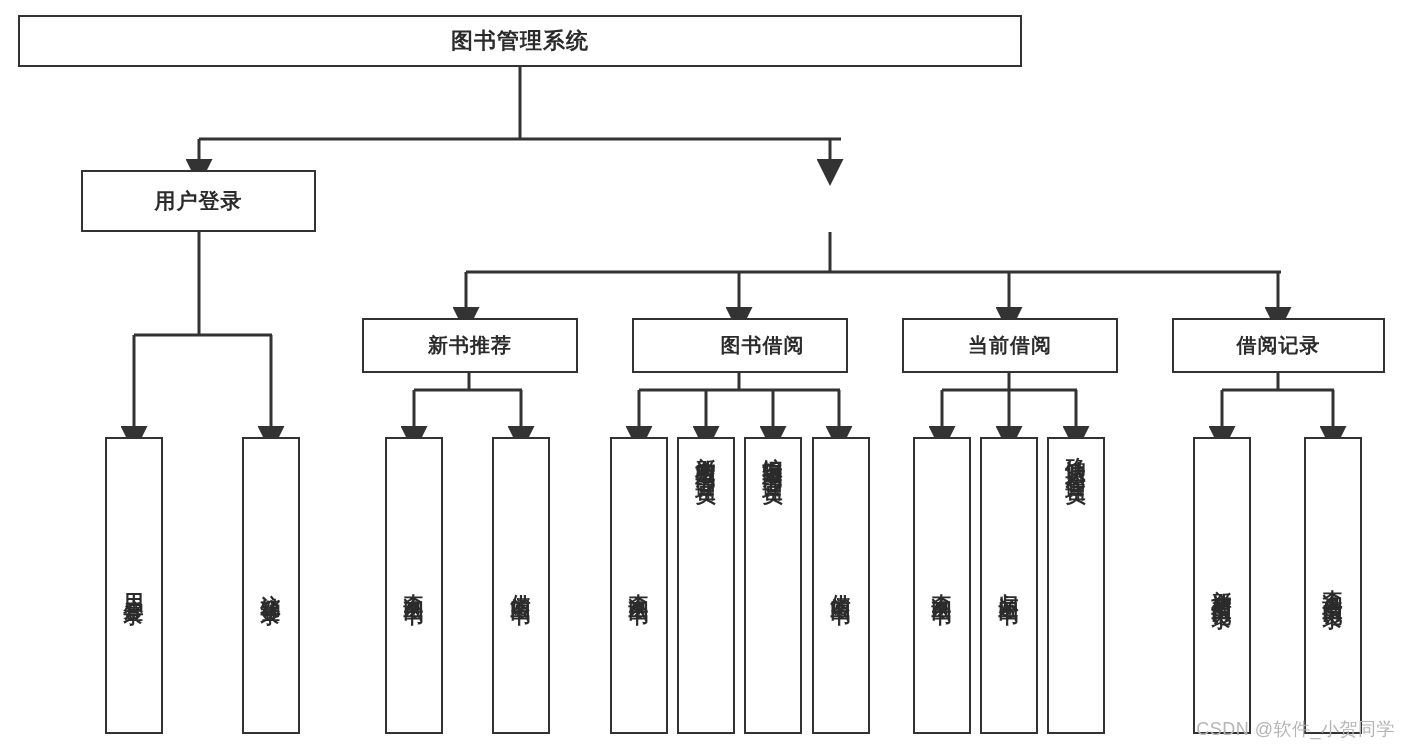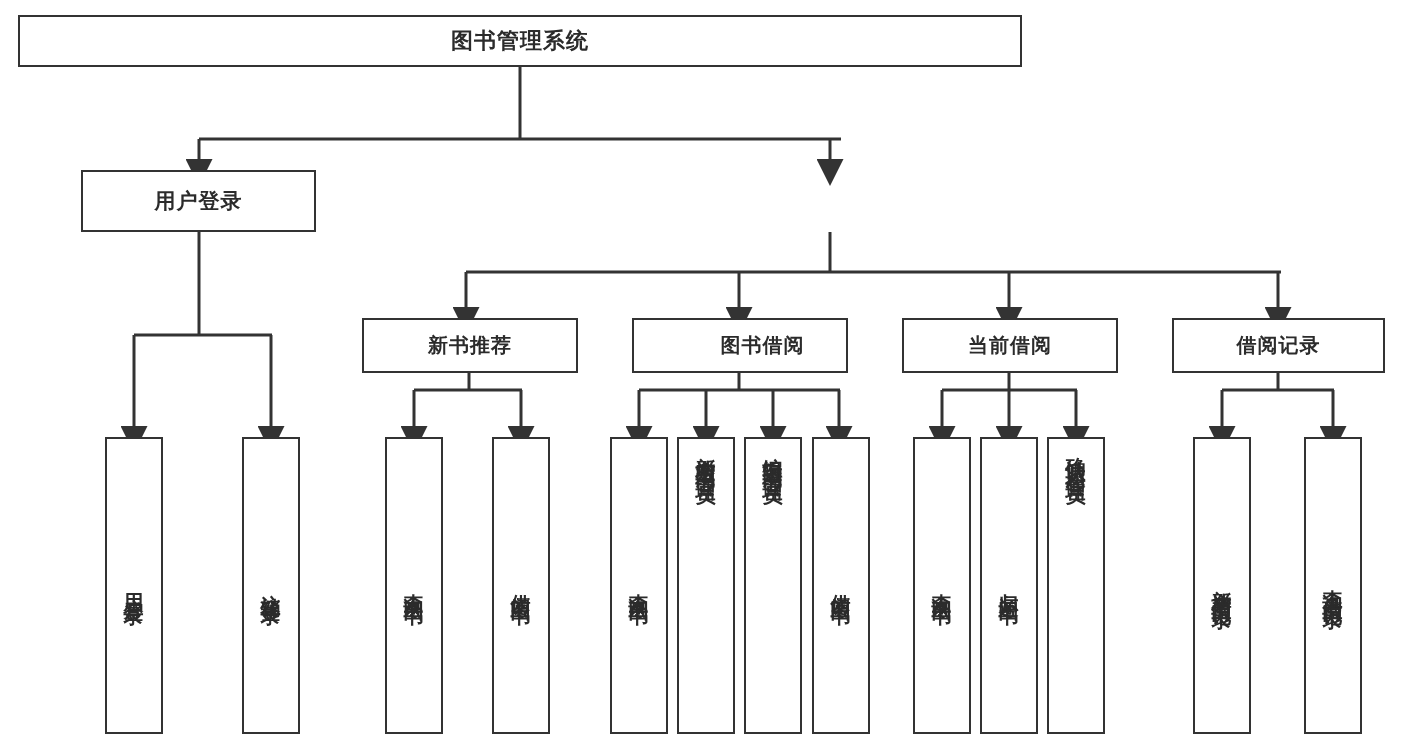--- a/index.html
+++ b/index.html
@@ -186,14 +186,15 @@
     <span class="node-label">确认归还（管理员）</span>
   </div>
 
   <div class="node-box leaf centered" style="left:1193px; top:437px; width:58px; height:297px;">
     <span class="node-label">新增借阅记录</span>
   </div>
   <div class="node-box leaf centered" style="left:1304px; top:437px; width:58px; height:297px;">
     <span class="node-label">查询借阅记录</span>
   </div>
 
+  <div id="watermark">CSDN @软件_小贺同学</div>
 
 </div>
 
 </body></html>

